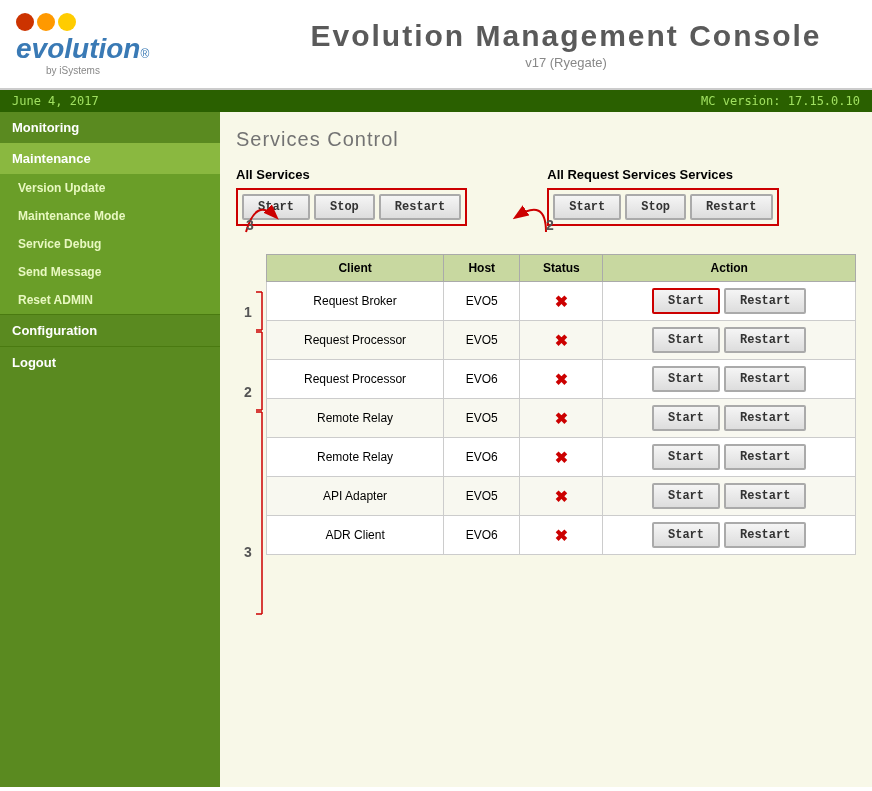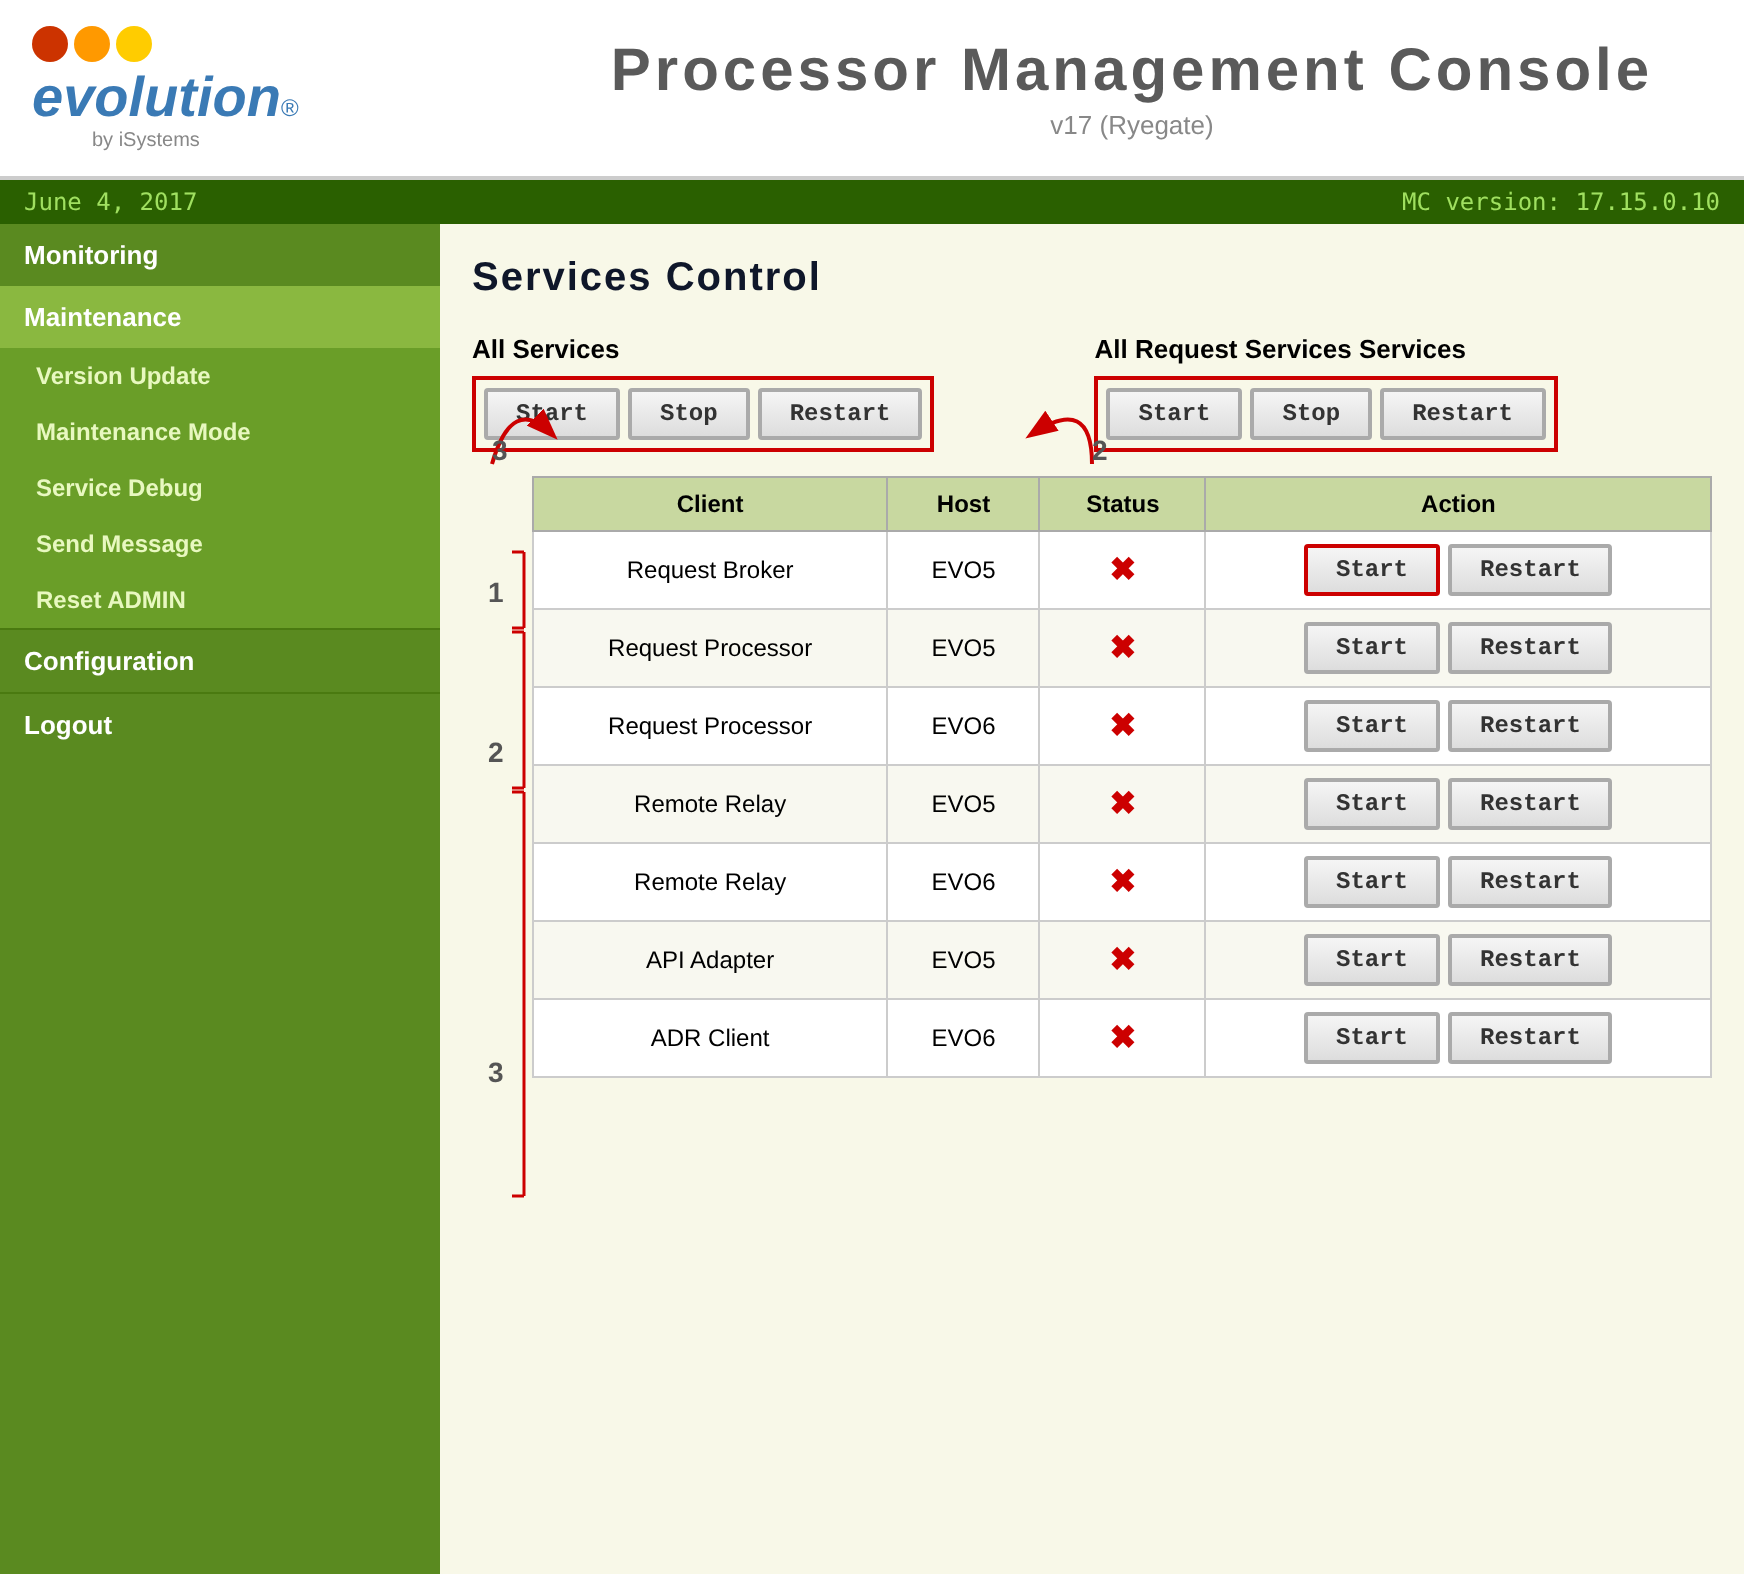--- a/index.html
+++ b/index.html
@@ -22,21 +22,21 @@
     
     .sidebar { width: 220px; background: #5a8a20; flex-shrink: 0; }
     .sidebar-item { padding: 8px 12px; color: #fff; cursor: pointer; font-size: 13px; font-weight: bold; }
     .sidebar-item.active { background: #8ab840; }
     .sidebar-sub { padding: 7px 18px; background: #6a9e28; color: #e8f8c0; cursor: pointer; font-size: 12px; font-weight: bold; }
     .sidebar-sub.active { background: #c8e060; color: #2a5000; }
     .sidebar-divider { height: 1px; background: #4a7a10; }
 
     
     .main { flex: 1; background: #f8f8e8; padding: 16px; overflow-y: auto; }
-    .page-title { color: #0f172a; font-size: 20px; font-weight: bold; margin-bottom: 16px; letter-spacing: 1px; }
+    .page-title { color: #737373; font-size: 20px; font-weight: normal; margin-bottom: 16px; letter-spacing: 1px; }
 
     
     .btn { padding: 4px 14px; border: 2px solid #aaa; background: linear-gradient(to bottom, #f5f5f5, #ddd); cursor: pointer; font-size: 12px; font-weight: bold; color: #333; border-radius: 2px; font-family: Liberation Mono, monospace; }
     .btn.highlighted { border: 2px solid #cc0000; }
 
     
     .service-table { width: 100%; border-collapse: collapse; background: #fff; }
     .service-table th { background: #c8d8a0; border: 1px solid #aaa; padding: 6px 10px; text-align: center; font-size: 12px; font-weight: bold; }
     .service-table td { border: 1px solid #ccc; padding: 6px 10px; text-align: center; font-size: 12px; }
     .service-table tr:nth-child(even) { background: #f8f8f0; }
@@ -60,21 +60,21 @@
         <div class="logo-circle" style="background:#ffcc00;"></div>
       </div>
       <div style="display:flex; align-items:baseline;">
         <span style="font-size:28px; font-weight:bold; color:#3a7ab5; font-style:italic;">evolution</span>
           <span style="font-size:12px; color:#3a7ab5; vertical-align:super;">®</span>
       </div>
       <span style="font-size:10px; color:#888; margin-left:30px;">by iSystems</span>
     </div>
   </div>
   <div class="header-title">
-    <h1>Processor Management Console</h1>
+    <h1>Evolution Management Console</h1>
     <p>v17 (Ryegate)</p>
   </div>
 </div>
 
 <div class="info-bar">
   <span>June 4, 2017</span>
   <span>
     <span>MC version:</span>&nbsp;<span>17.15.0.10</span>
   </span>
 </div>
@@ -91,21 +91,21 @@
     <div class="sidebar-sub">Reset ADMIN</div>
     <div class="sidebar-divider"></div>
     <div class="sidebar-item">Configuration</div>
     <div class="sidebar-divider"></div>
     <div class="sidebar-item">Logout</div>
   </div>
 
   <div class="main">
     <div class="page-title">Services Control</div>
 
-    <div style="position:relative; margin-bottom:12px;">
+    <div style="position:relative; margin-bottom:28px;">
       <div style="display:flex; gap:80px; align-items:flex-end;">
 
         <div>
           <div style="font-weight:bold; font-size:13px; margin-bottom:6px;">All Services</div>
           <div style="display:flex; gap:4px; border:2px solid #cc0000; padding:4px;">
             <button class="btn">Start</button>
             <button class="btn">Stop</button>
             <button class="btn">Restart</button>
           </div>
         </div>

